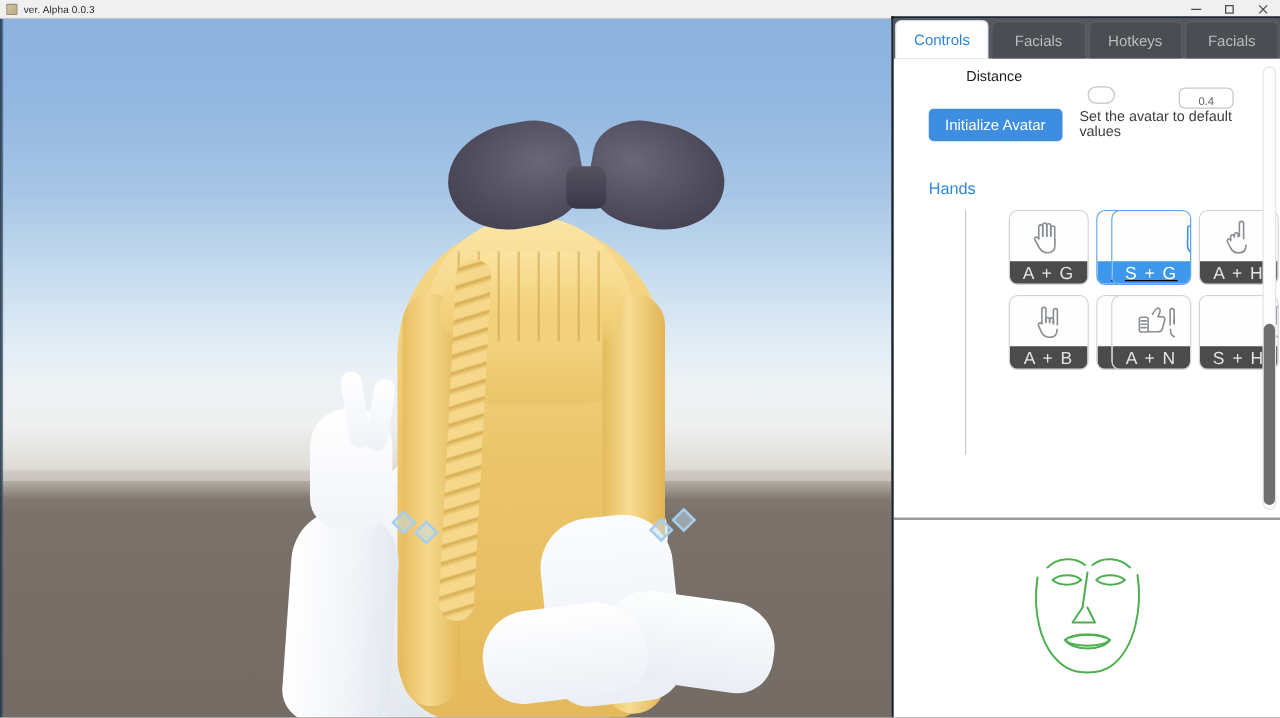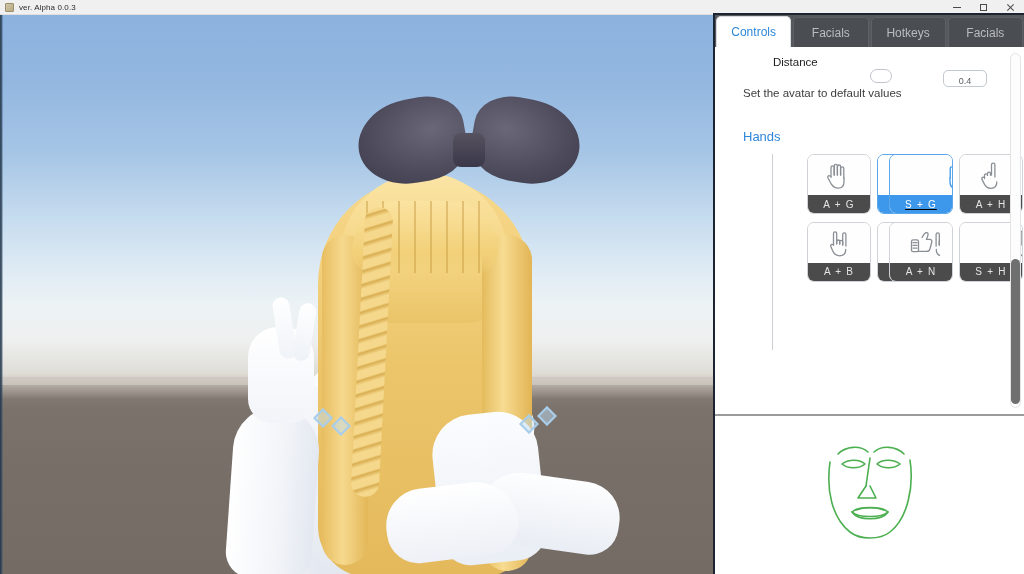--- a/index.html
+++ b/index.html
@@ -375,21 +375,21 @@
   .hand-card.active { border-color: #5ba6ea; text-decoration: underline; }
   .hand-ico {
     flex: 1 1 auto;
     display: flex; align-items: center; justify-content: center;
     background: #fefefe;
   }
   .hand-ico svg { display: block; }
   .hand-lbl {
     height: 18px; flex: 0 0 18px;
     background: #4b4b4b; color: #e4e4e4;
-    font-size: 10px; letter-spacing: 1.2px;
+    font-size: 14px; letter-spacing: 1.2px;
     display: flex; align-items: center; justify-content: center;
   }
   .hand-card.active .hand-lbl { background: #3d97ea; color: #fff; }
   .hand-empty { width: 64px; height: 60px; }
   .col-div {
     width: 1px; height: 196px;
     background: #cbcfd4;
     justify-self: center; align-self: start;
     grid-row: 1 / span 3;
   }
@@ -518,20 +518,21 @@
           <span class="lbl-distance">Distance</span>
           <span class="dist-slider">
               <span class="knob"></span>
             </span>
           <span class="dist-field">
             <span>0.4</span>
           </span>
         </div>
 
         <div class="row-init">
+          <button class="btn-init">Initialize Avatar</button>
           <span class="init-help">Set the avatar to default values</span>
         </div>
 
         <div class="sec-title">Hands</div>
 
         <div class="hands-grid">
 
           <div class="hand-card">
             <div class="hand-ico">
               <svg width="34" height="34" viewBox="0 0 34 34" fill="none" stroke="#8a8f95" stroke-width="1.3" stroke-linecap="round" stroke-linejoin="round">

